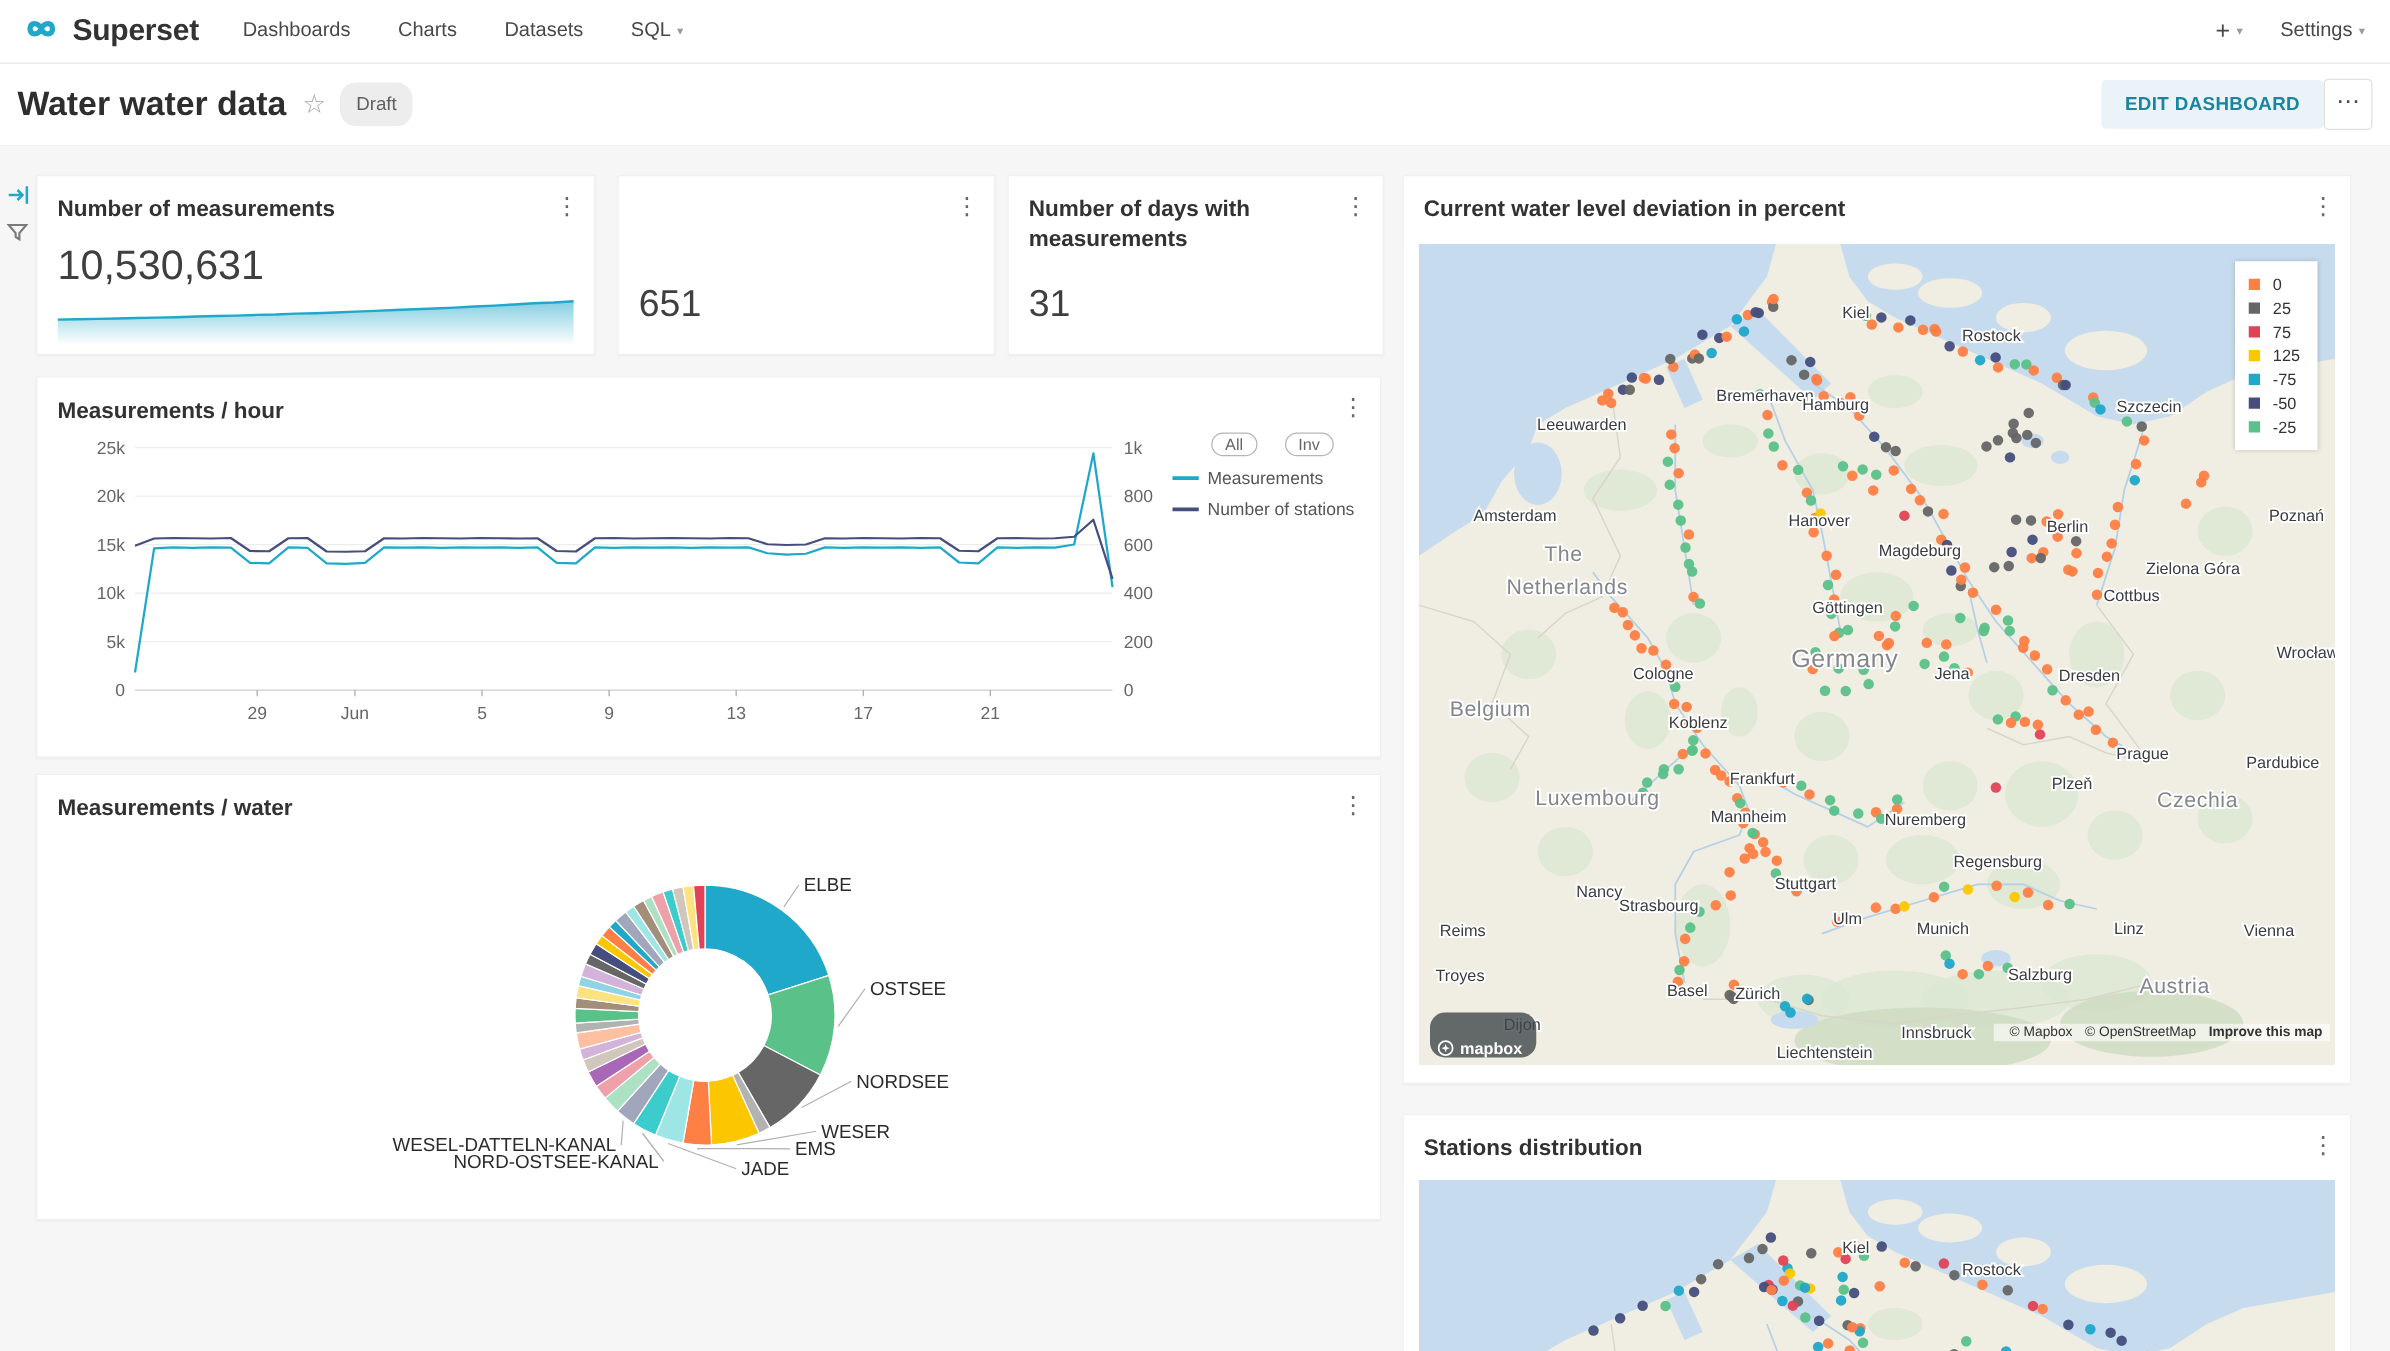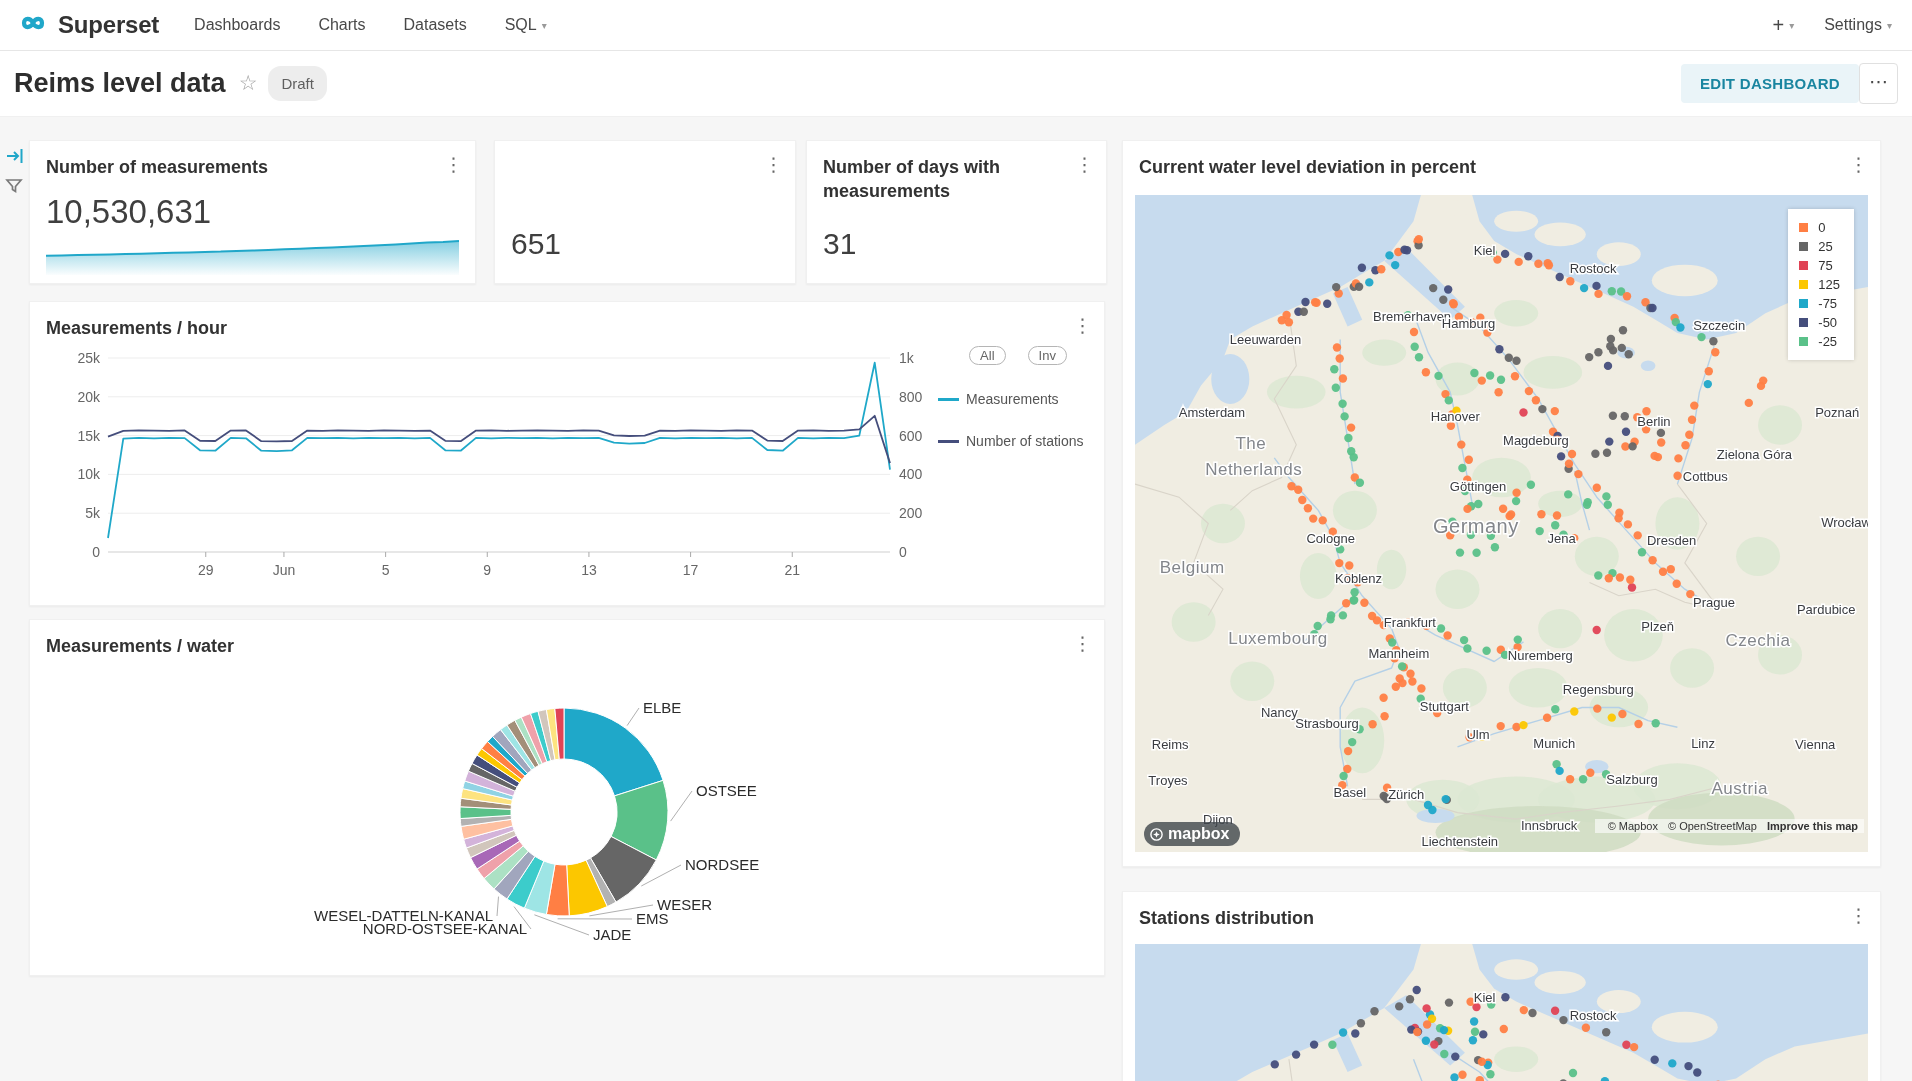--- a/index.html
+++ b/index.html
@@ -54,43 +54,43 @@
 
   .kpi-value{position:absolute;left:16px;top:52px;font-size:33px;font-weight:500;color:#3F3F3F}
   #card-kpi2 .kpi-value,#card-kpi3 .kpi-value{top:86px;font-size:30px}
   #spark{position:absolute;left:16px;right:16px;bottom:8px;height:38px}
 
   #hour-svg{position:absolute;left:0;top:0}
   .hour-side{position:absolute;left:908px;top:44px;width:160px;z-index:2}
   .pill-row{display:flex;gap:22px;justify-content:center}
   .pill{border:1px solid #B5B5B5;border-radius:11px;padding:1px 10px;font-size:13px;color:#666;
         background:#fff;cursor:pointer}
-  .legend-item{display:flex;align-items:center;margin-top:26px;cursor:pointer}
+  .legend-item{display:flex;align-items:center;margin-top:9px;cursor:pointer}
   .legend-swatch{width:21px;height:3px;margin-right:7px;flex:none}
   .legend-label{font-size:14px;color:#555;white-space:nowrap}
 
   #donut-svg{position:absolute;left:0;top:0}
 
   .map-box{position:absolute;left:12px;top:54px;width:733px;background:#F0EDE2;overflow:hidden}
   #map1-box{height:657px}
   #map2-box{top:52px;height:640px}
 
   .map-legend{position:absolute;top:14px;right:14px;background:#fff;padding:9px 14px 9px 11px;
               box-shadow:0 0 4px rgba(0,0,0,.18);z-index:3}
   .map-legend-row{display:flex;align-items:center;height:19px}
   .map-legend-swatch{width:9px;height:9px;margin-right:10px;flex:none}
   .map-legend-label{font-size:13px;color:#333}
 
   .map-attr{position:absolute;right:4px;bottom:19px;font-size:11px;color:#333;
             background:rgba(255,255,255,.6);padding:1px 6px;z-index:3}
   .map-attr span{margin-left:7px;cursor:pointer}
   .attr-improve{font-weight:700}
-  .mapbox-logo{position:absolute;left:9px;bottom:6px;height:24px;border-radius:12px;
-               background:rgba(64,70,75,.8);color:#fff;display:flex;align-items:center;
-               gap:4px;padding:0 11px 0 5px;font-size:16px;font-weight:700;z-index:3;cursor:pointer}
+  .mapbox-logo{position:absolute;left:9px;bottom:6px;height:36px;border-radius:12px;
+               background:rgba(64,70,75,.8);color:#fff;display:flex;align-items:flex-end;
+               gap:4px;padding:0 11px 0 5px;font-size:13px;font-weight:700;z-index:3;cursor:pointer}
 </style>
 </head>
 <body>
 
 <div class="navbar">
   <div class="brand">
     <span>
       <svg width="34" height="22" viewBox="0 0 34 22">
         <path d="M8,11 C8,5.5 14.5,5.5 17,11 C19.5,16.5 26,16.5 26,11 C26,5.5 19.5,5.5 17,11 C14.5,16.5 8,16.5 8,11 Z" stroke="#20A7C9" stroke-width="4.2" fill="none" stroke-linecap="round"></path>
       </svg>
@@ -118,21 +118,21 @@
         <span class="caret">▾</span>
       </div>
     <div class="nav-settings">
         <span>Settings</span>
         <span class="caret">▾</span>
       </div>
   </div>
 </div>
 
 <div class="page-header">
-  <span class="page-title">Reims level data</span>
+  <span class="page-title">Water water data</span>
   <span class="fav-star">☆</span>
   <span class="draft-badge">Draft</span>
   <div class="header-actions">
     <button class="btn-edit">EDIT DASHBOARD</button>
     <div class="btn-more">⋯</div>
   </div>
 </div>
 
 <div class="filter-rail">
   <div class="rail-btn">

